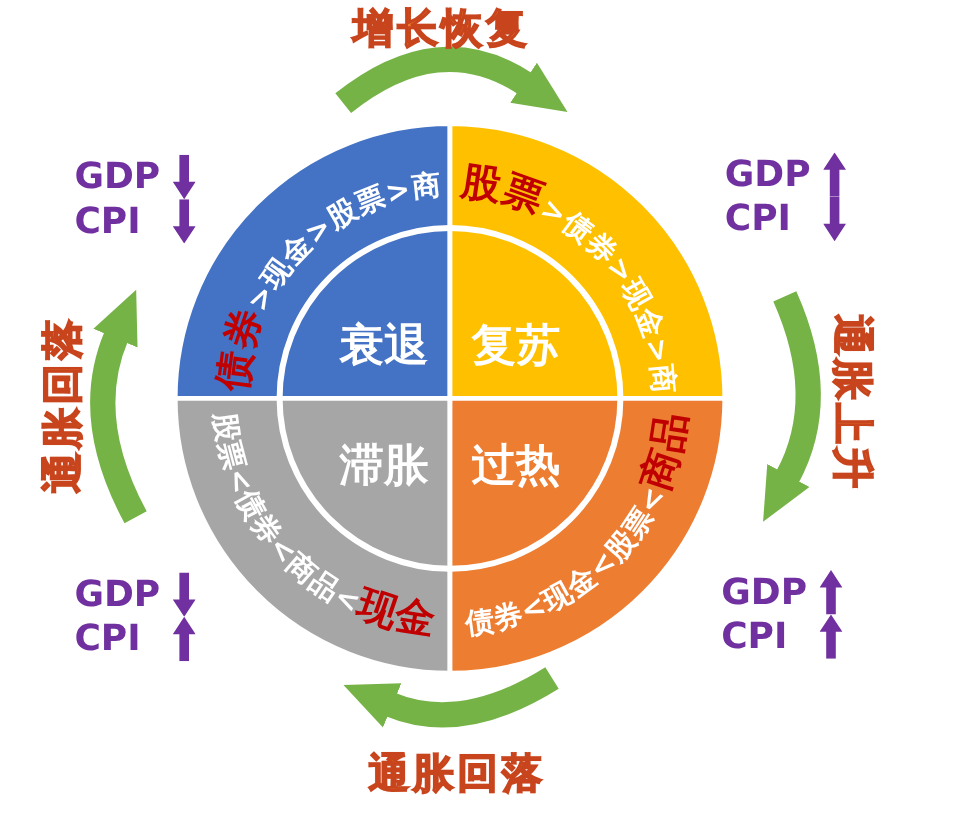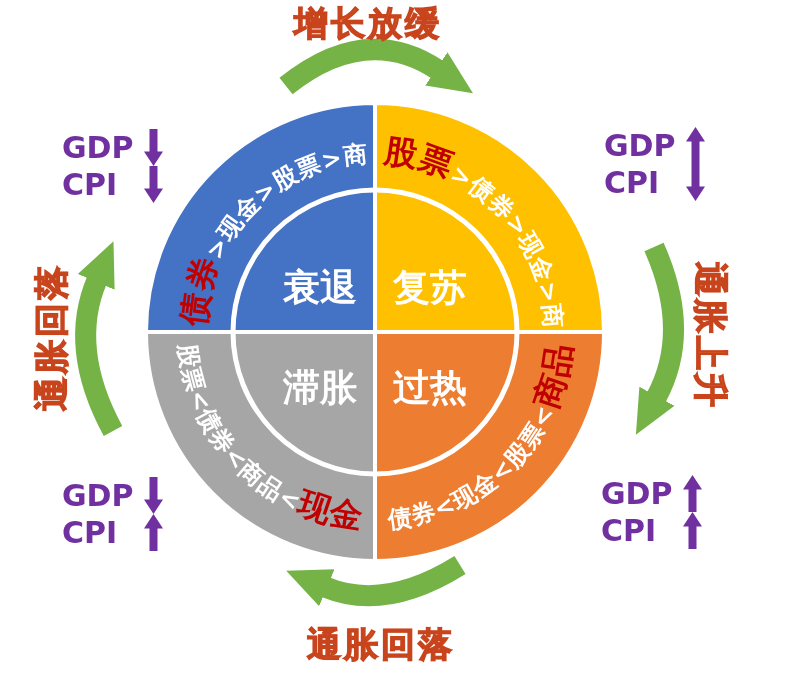--- a/index.html
+++ b/index.html
@@ -81,21 +81,21 @@
     <text class="phase" x="320" y="400">滞胀</text>
     <text class="phase" x="430" y="400">过热</text>
 
     <path d="M 286 86 Q 366 22 438 70" fill="none" stroke-width="21" marker-end="url(#ah)" stroke="#76B347"></path>
     <path d="M 654 247 Q 692 332 656 398" fill="none" stroke-width="21" marker-end="url(#ah)" stroke="#76B347"></path>
     <path d="M 460 565 Q 385 612 325 587" fill="none" stroke-width="21" marker-end="url(#ah)" stroke="#76B347"></path>
     <path d="M 113 431 Q 68 348 97 280" fill="none" stroke-width="21" marker-end="url(#ah)" stroke="#76B347"></path>
   </svg>
 
   
-  <div class="cycle-label" style="left:368px; top:24px">增长放缓</div>
+  <div class="cycle-label" style="left:368px; top:24px">增长恢复</div>
   <div class="cycle-label rot-cw" style="left:710px; top:336px">通胀上升</div>
   <div class="cycle-label" style="left:381px; top:645px">通胀回落</div>
   <div class="cycle-label rot-ccw" style="left:52px; top:337px">通胀回落</div>
 
   
   <div class="corner" style="left:62px; top:129px">
     <div class="crow">
       <span class="clabel">GDP</span>
       <span class="parrow" data-dir="down">
           <svg width="19" height="37" viewBox="0 0 19 37">

